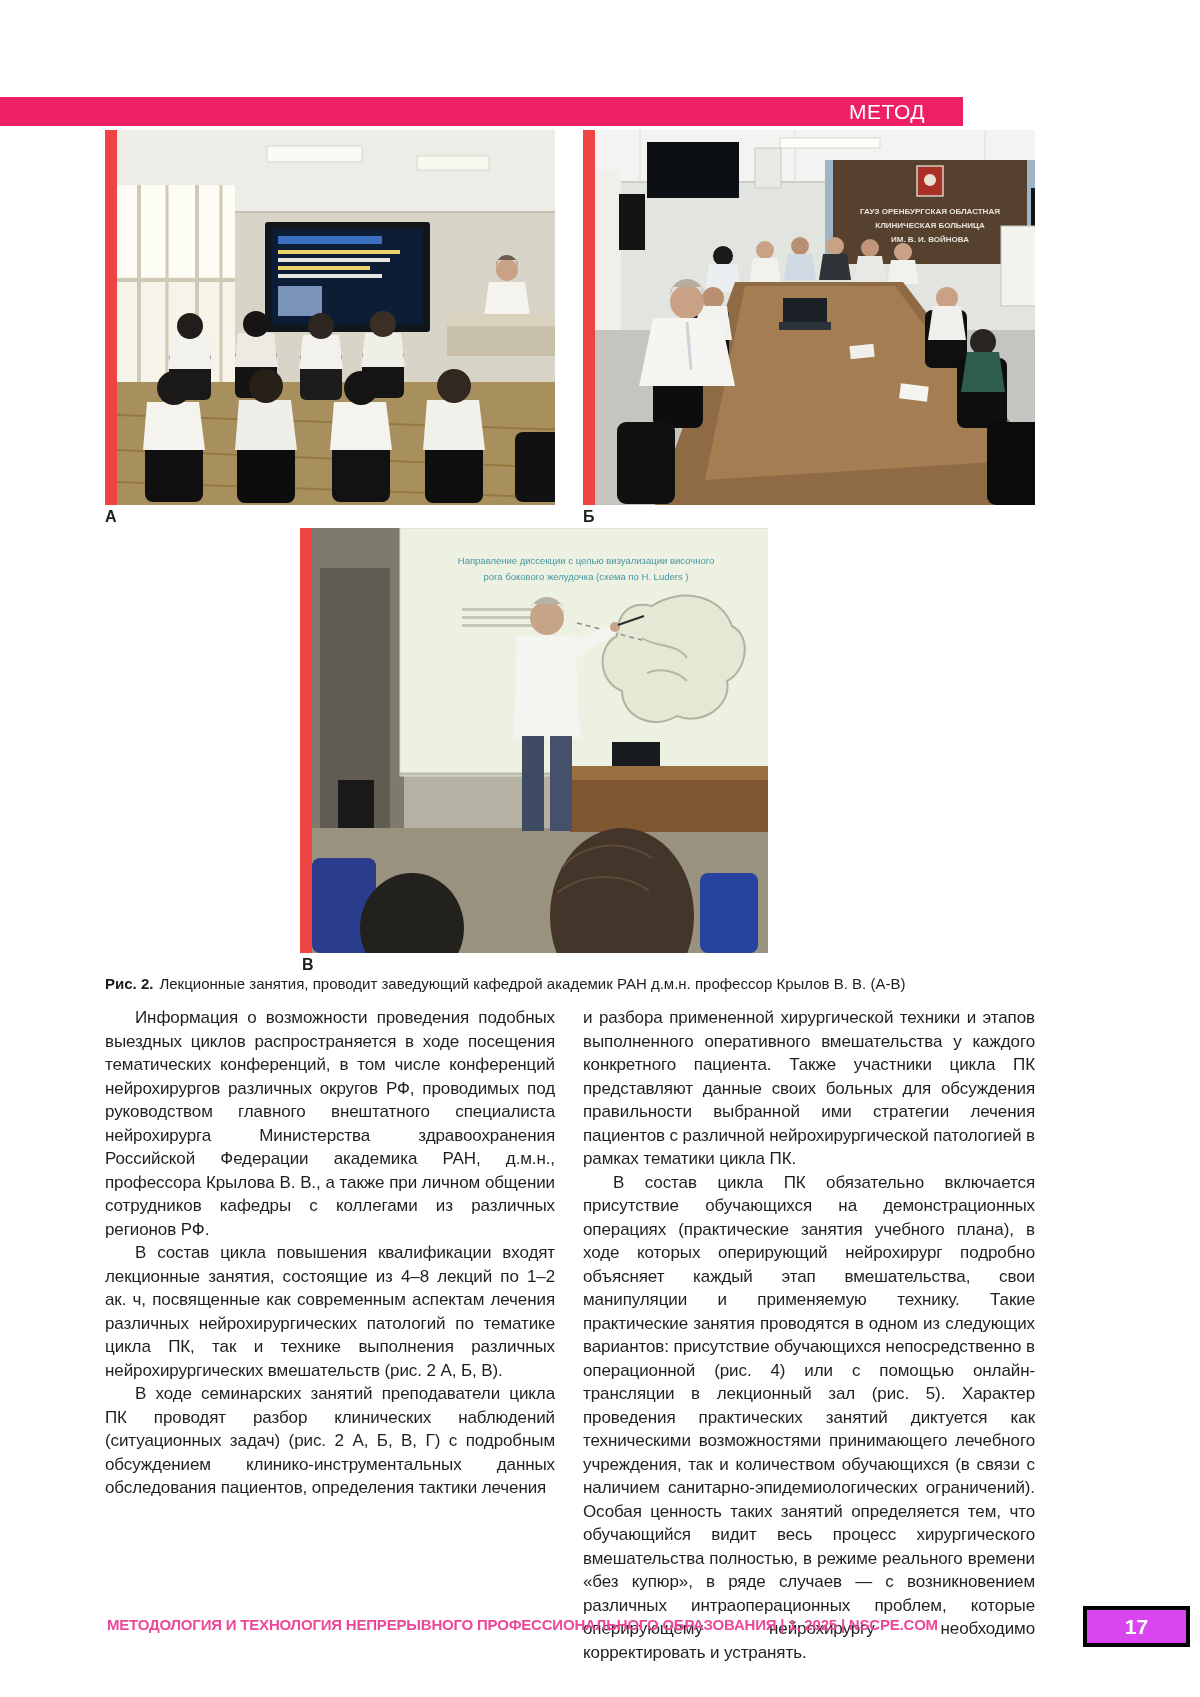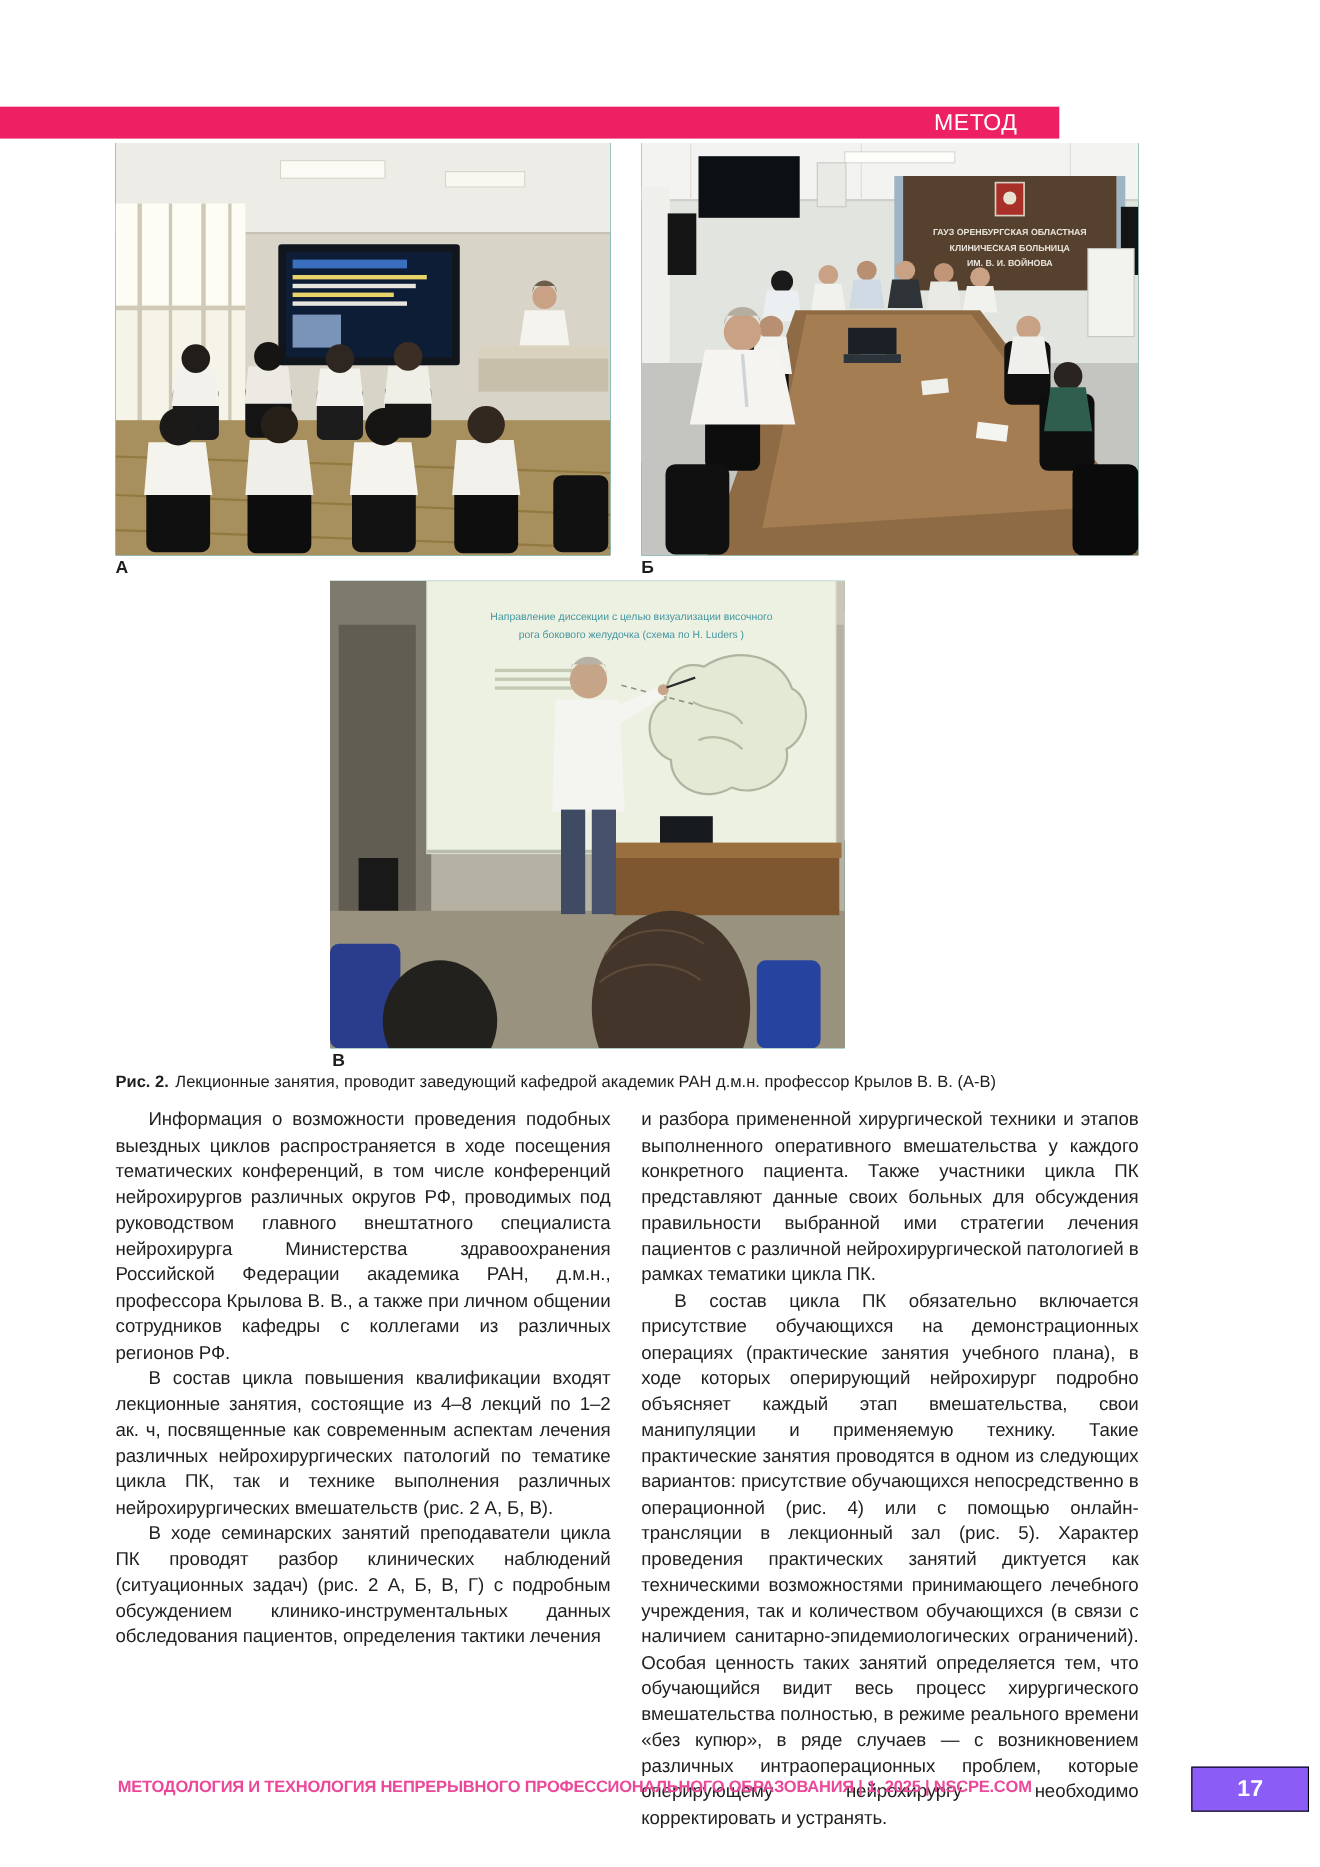--- a/index.html
+++ b/index.html
@@ -10,21 +10,21 @@
   }
   
   .banner {
     position:absolute; left:0; top:57px; width:963px; height:29px;
     background:#ee2064; display:flex; align-items:center; justify-content:flex-end;
     padding-right:38px;
     margin-top:40px;
   }
   .banner-label { color:#ffffff; font-size:21px; font-weight:500; letter-spacing:.5px; }
   
-  .photo { position:absolute; overflow:hidden; background:#0f766e; }
+  .photo { position:absolute; overflow:hidden; background:#ef4444;padding-left:12px; }
   .photo svg { display:block; }
   .photo-a { left:105px; top:130px; width:450px; height:375px; }
   .photo-b { left:583px; top:130px; width:452px; height:375px; }
   .photo-v { left:300px; top:528px; width:468px; height:425px; }
   .photo-label { position:absolute; font-size:16px; font-weight:bold; color:#1d1d1b; }
   .label-a { left:105px; top:508px; }
   .label-b { left:583px; top:508px; }
   .label-v { left:302px; top:956px; }
   
   .caption { position:absolute; left:105px; top:974px; width:950px; font-size:15px; line-height:19px; color:#1d1d1b; }
@@ -35,22 +35,22 @@
   .col-right { left:583px; width:452px; }
   .col p { text-indent:30px; margin:0; }
   .col p.no-indent { text-indent:0; }
   
   .footer-line {
     position:absolute; left:107px; top:1616px; width:880px;
     font-size:15px; font-weight:600; letter-spacing:-0.2px; color:#ec4899;
   }
   .page-num-box {
     position:absolute; left:1083px; top:1606px; width:107px; height:41px;
-    background:#8b5cf6; color:#ffffff; display:flex; align-items:center; justify-content:center;
-    font-size:21px; font-weight:bold; border:1px solid #000000;
+    background:#d946ef; color:#ffffff; display:flex; align-items:center; justify-content:center;
+    font-size:21px; font-weight:bold; border:4px solid #000000;
   }
 </style>
 </head>
 <body>
 
 <div class="page">
 
   <div class="banner">
     <span class="banner-label">МЕТОД</span>
   </div>

